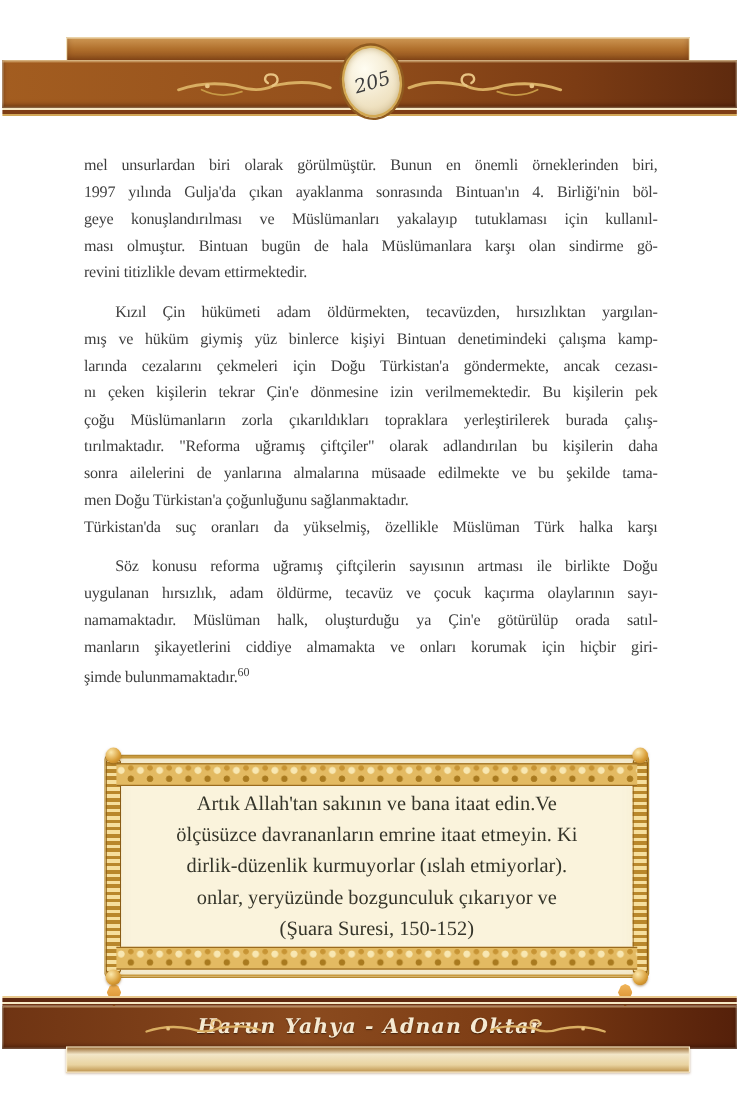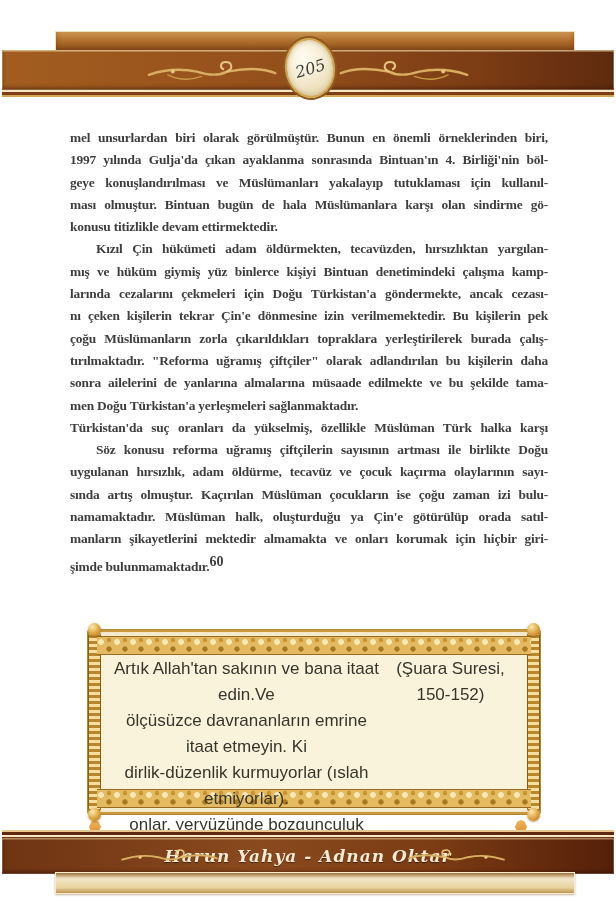--- a/index.html
+++ b/index.html
@@ -22,24 +22,24 @@
   .medallion{position:absolute;left:285px;top:38px;width:46px;height:56px;border-radius:50%;
     background:radial-gradient(circle at 40% 30%,#fffdf2,#efe2c2 65%,#dcc89c);
     border:2px solid #d2a852;box-shadow:0 0 0 2px #8f5a20, inset 0 0 5px #c9b488;
     display:flex;align-items:center;justify-content:center;transform:rotate(-8deg);z-index:5;}
   .medallion span{font-family:"DejaVu Serif",serif;font-style:italic;font-size:16px;color:#3c3c3c;
     transform:rotate(-8deg);}
 
   
   .body-text{position:absolute;left:70px;top:127px;width:478px;
     font-size:13.4px;letter-spacing:-0.2px;line-height:22.3px;color:#3e3e3e;}
-  .tline{text-align:justify;text-align-last:justify;white-space:normal;font-weight:bold;}
+  .tline{text-align:justify;text-align-last:justify;white-space:normal;}
   .tline.lastline{text-align-last:left;}
-  .tline.indent{text-indent:26px;}
-  .tline sup{font-size:14px;letter-spacing:0;}
+  .tline.indent{text-indent:26px;margin-top:11px;}
+  .tline sup{font-size:10px;letter-spacing:0;}
 
   
   .quote-box{position:absolute;left:88px;top:630px;width:452px;height:184px;background:#faf3dc;
     border-radius:3px;
     box-shadow:inset 0 0 0 2px #c89a3f, inset 0 0 20px rgba(190,150,60,.28), 0 0 0 1px #b5882f;}
   .lace{position:absolute;left:9px;right:9px;height:17px;background-color:#e3ba62;
     background-image:
       radial-gradient(circle at 4px 5px,  #f8e7b2 2.6px, rgba(0,0,0,0) 3.2px),
       radial-gradient(circle at 12px 12px,#a97a1f 2.4px, rgba(0,0,0,0) 3px),
       radial-gradient(circle at 12px 3px, #c79434 2px,   rgba(0,0,0,0) 2.6px);
@@ -52,22 +52,22 @@
   .knob{position:absolute;width:13px;height:13px;border-radius:50%;
     background:radial-gradient(circle at 35% 30%,#fce9ad,#d89c35 60%,#a96f1d);
     box-shadow:0 1px 2px rgba(120,70,0,.5);z-index:4;}
   .knob.tl{left:0;top:-7px;} .knob.tr{right:0;top:-7px;}
   .knob.bl{left:0;bottom:-7px;} .knob.br{right:0;bottom:-7px;}
   .drop{position:absolute;width:12px;height:20px;bottom:-26px;
     background:linear-gradient(180deg,#f0b55a,#d2821f);
     clip-path:polygon(50% 100%,0 35%,20% 8%,50% 0,80% 8%,100% 35%);}
   .drop.left{left:1px;} .drop.right{right:13px;}
   .quote-text{position:absolute;left:22px;right:22px;top:26px;bottom:26px;
-    display:flex;justify-content:center;
-    font-family:Liberation Sans, sans-serif;font-size:17px;line-height:26px;color:#35352a;text-align:center;}
+    display:flex;flex-direction:column;justify-content:center;
+    font-family:Liberation Serif, serif;font-size:17px;line-height:26px;color:#35352a;text-align:center;}
 
   
   .frame-bot-rules{position:absolute;left:2px;top:830px;width:612px;height:8px;
     background:linear-gradient(180deg,#e8c88e 0 2px,#5f2810 2px 5px,#f6e8c4 5px 7px,#6f3413 7px 8px);}
   .frame-bot-band{position:absolute;left:2px;top:838px;width:612px;height:36px;
     background:linear-gradient(90deg,#6f3413,#8a4a1e 42%,#7c3c14 70%,#55200a);
     box-shadow:inset 0 2px 0 rgba(255,228,170,.25), inset 0 -2px 4px rgba(40,10,0,.6), inset 0 0 0 1px rgba(243,227,189,.4);
     display:flex;align-items:center;justify-content:center;}
   .footer-title{font-family:"DejaVu Serif",serif;font-style:italic;font-weight:bold;
     font-size:17px;color:#f6ead2;letter-spacing:1px;text-shadow:0 1px 1px rgba(0,0,0,.5);}
@@ -104,35 +104,34 @@
     <div class="medallion">
       <span>205</span>
     </div>
   </div>
 
   <div class="body-text">
       <div class="tline">mel unsurlardan biri olarak görülmüştür. Bunun en önemli örneklerinden biri,</div>
       <div class="tline">1997 yılında Gulja'da çıkan ayaklanma sonrasında Bintuan'ın 4. Birliği'nin böl-</div>
       <div class="tline">geye konuşlandırılması ve Müslümanları yakalayıp tutuklaması için kullanıl-</div>
       <div class="tline">ması olmuştur. Bintuan bugün de hala Müslümanlara karşı olan sindirme gö-</div>
-      <div class="tline lastline">konusu titizlikle devam ettirmektedir.</div>
+      <div class="tline lastline">revini titizlikle devam ettirmektedir.</div>
       <div class="tline indent">Kızıl Çin hükümeti adam öldürmekten, tecavüzden, hırsızlıktan yargılan-</div>
       <div class="tline">mış ve hüküm giymiş yüz binlerce kişiyi Bintuan denetimindeki çalışma kamp-</div>
       <div class="tline">larında cezalarını çekmeleri için Doğu Türkistan'a göndermekte, ancak cezası-</div>
       <div class="tline">nı çeken kişilerin tekrar Çin'e dönmesine izin verilmemektedir. Bu kişilerin pek</div>
       <div class="tline">çoğu Müslümanların zorla çıkarıldıkları topraklara yerleştirilerek burada çalış-</div>
       <div class="tline">tırılmaktadır. "Reforma uğramış çiftçiler" olarak adlandırılan bu kişilerin daha</div>
       <div class="tline">sonra ailelerini de yanlarına almalarına müsaade edilmekte ve bu şekilde tama-</div>
-      <div class="tline lastline">men Doğu Türkistan'a yerleşmeleri sağlanmaktadır.</div>
+      <div class="tline lastline">men Doğu Türkistan'a çoğunluğunu sağlanmaktadır.</div>
       <div class="tline">Türkistan'da suç oranları da yükselmiş, özellikle Müslüman Türk halka karşı</div>
       <div class="tline indent">Söz konusu reforma uğramış çiftçilerin sayısının artması ile birlikte Doğu</div>
       <div class="tline">uygulanan hırsızlık, adam öldürme, tecavüz ve çocuk kaçırma olaylarının sayı-</div>
-      <div class="tline">sında artış olmuştur. Kaçırılan Müslüman çocukların ise çoğu zaman izi bulu-</div>
       <div class="tline">namamaktadır. Müslüman halk, oluşturduğu ya Çin'e götürülüp orada satıl-</div>
-      <div class="tline">manların şikayetlerini mektedir almamakta ve onları korumak için hiçbir giri-</div>
+      <div class="tline">manların şikayetlerini ciddiye almamakta ve onları korumak için hiçbir giri-</div>
       <div class="tline lastline">şimde bulunmamaktadır.<sup>60</sup></div>
     </div>
 
   <div class="quote-box">
     <div class="knob tl"></div>
     <div class="knob tr"></div>
     <div class="knob bl"></div>
     <div class="knob br"></div>
     <div class="drop left"></div>
     <div class="drop right"></div>

